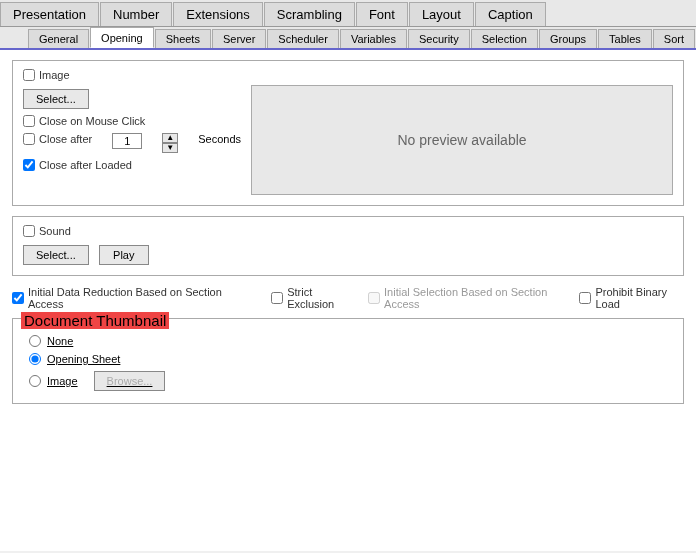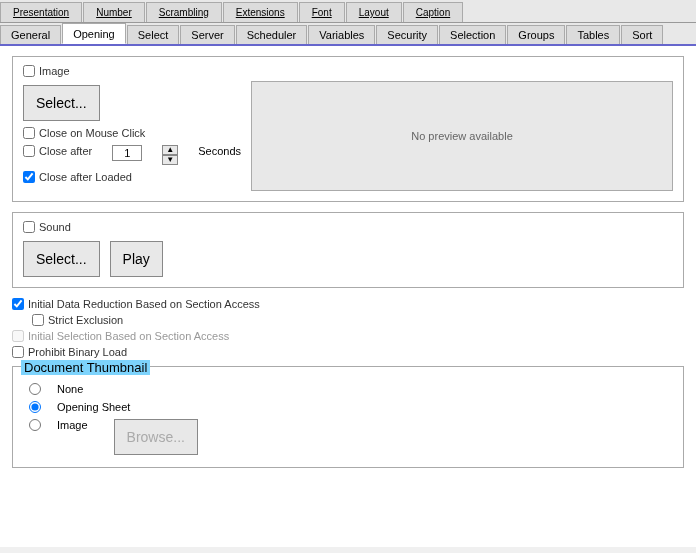--- a/index.html
+++ b/index.html
@@ -15,30 +15,30 @@
       display: flex;
       background: #e8e8e8;
       border-bottom: 1px solid #999;
     }
     .tab {
       padding: 4px 12px;
       border: 1px solid #aaa;
       border-bottom: none;
       background: #dcdcdc;
       cursor: pointer;
-      font-size: 10px;
+      font-size: 13px;
       color: #000;
       margin-right: 1px;
       margin-top: 2px;
-      text-decoration: underline;
     }
     .tab-bar-bottom {
       display: flex;
       background: #e8e8e8;
       border-bottom: 2px solid #6666cc;
+      justify-content: flex-end;
     }
     .tab2 {
       padding: 3px 10px;
       border: 1px solid #aaa;
       border-bottom: none;
       background: #dcdcdc;
       cursor: pointer;
       font-size: 11px;
       color: #000;
       margin-right: 1px;
@@ -78,22 +78,22 @@
       width: 12px;
       height: 12px;
       cursor: pointer;
     }
     input[type="radio"] {
       width: 12px;
       height: 12px;
       cursor: pointer;
     }
     button {
-      font-size: 14px;
-      padding: 9px 12px;
+      font-size: 11px;
+      padding: 3px 12px;
       background: #e8e8e8;
       border: 1px solid #888;
       cursor: pointer;
       min-width: 60px;
     }
     button:disabled {
       color: #aaa;
       cursor: default;
     }
     .image-section {
@@ -109,21 +109,21 @@
     }
     .preview-box {
       flex: 1;
       border: 1px solid #aaa;
       background: #e8e8e8;
       display: flex;
       align-items: center;
       justify-content: center;
       min-height: 110px;
       color: #666;
-      font-size: 11px;
+      font-size: 14px;
     }
     .number-input-group {
       display: flex;
       align-items: flex-start;
       gap: 20px;
     }
     .number-input-group input[type="text"] {
       width: 30px;
       font-size: 11px;
       border: 1px solid #888;
@@ -143,72 +143,74 @@
       line-height: 1;
     }
     .sound-section {
       display: flex;
       align-items: center;
       gap: 10px;
       margin-top: 8px;
     }
     .main-checkboxes {
       display: flex;
-      flex-direction: column;
-      gap: 4px;
+      flex-direction: row;
+      gap: 14px;
       margin-bottom: 8px;
     }
     .indent {
       margin-left: 20px;
     }
     .thumbnail-box {
       border: 1px solid #aaa;
       padding: 8px 16px 12px;
       margin-top: 4px;
       position: relative;
     }
     .thumbnail-label {
       position: absolute;
       top: -7px;
       left: 8px;
-      background: #7dd3fc;
+      background: #ef4444;
       padding: 0 3px;
-      font-size: 13px;
+      font-size: 15px;
     }
     .radio-group {
       display: flex;
       flex-direction: column;
       gap: 6px;
       margin-top: 8px;
     }
     .radio-row {
       display: flex;
-      gap: 16px;
+      align-items: center;
+      gap: 6px;
+      text-decoration: underline;
     }
     .browse-btn {
       margin-left: 10px;
     }
   </style>
 </head>
 <body>
 
 <div class="tab-bar-top">
   <div class="tab">Presentation</div>
   <div class="tab">Number</div>
+  <div class="tab">Extensions</div>
   <div class="tab">Scrambling</div>
-  <div class="tab">Extensions</div>
   <div class="tab">Font</div>
   <div class="tab">Layout</div>
   <div class="tab">Caption</div>
 </div>
 
 <div class="tab-bar-bottom">
   <div class="tab2">General</div>
   <div class="tab2 active">Opening</div>
-  <div class="tab2">Select</div>
+  <div class="tab2">Sheets</div>
   <div class="tab2">Server</div>
   <div class="tab2">Scheduler</div>
   <div class="tab2">Variables</div>
   <div class="tab2">Security</div>
   <div class="tab2">Selection</div>
   <div class="tab2">Groups</div>
   <div class="tab2">Tables</div>
   <div class="tab2">Sort</div>
 </div>
 

